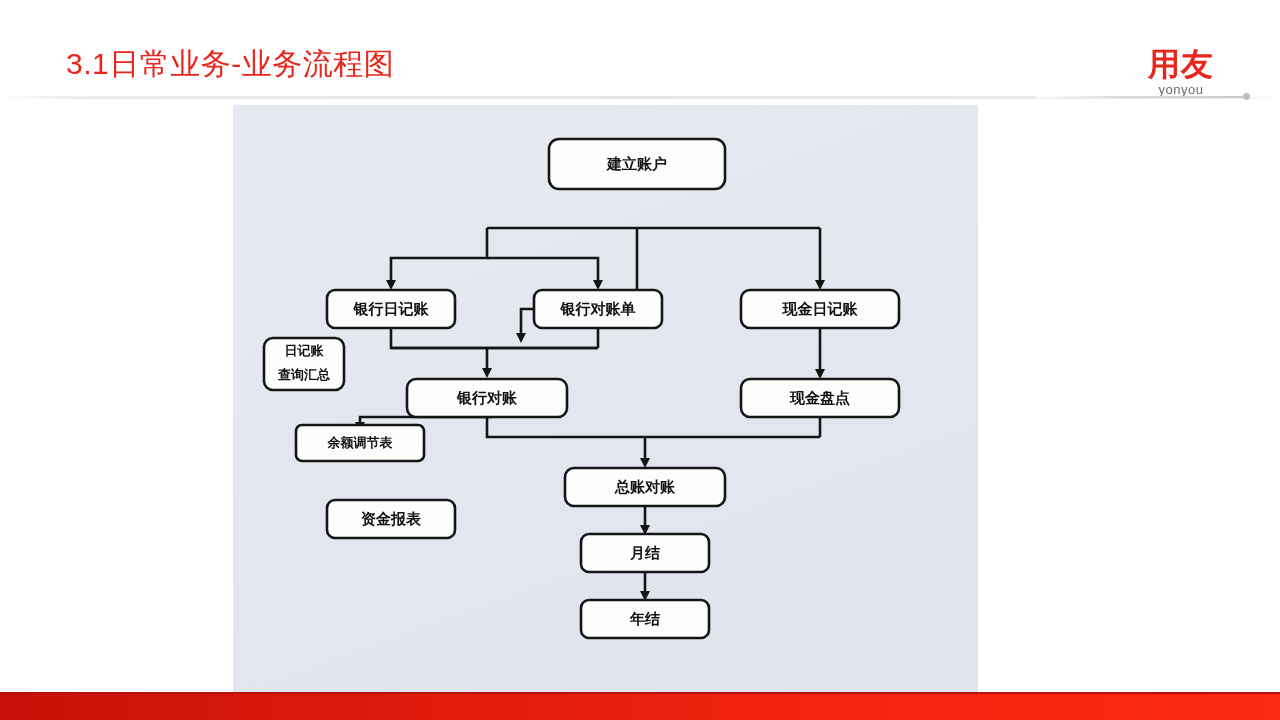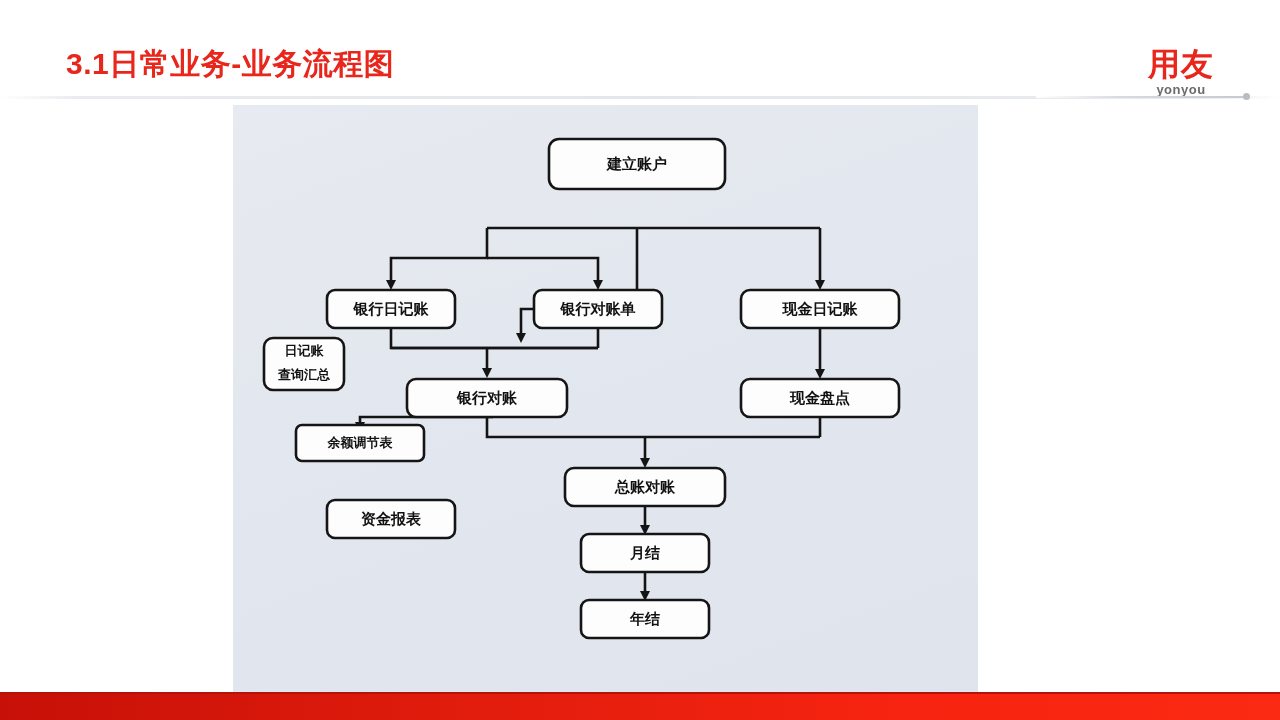--- a/index.html
+++ b/index.html
@@ -21,21 +21,21 @@
     inset: 0;
     background: #ffffff;
   }
 
   
   .slide-title {
     position: absolute;
     left: 66px;
     top: 44px;
     font-size: 30px;
-    font-weight: bold;
+    font-weight: normal;
     color: #e8261b;
     letter-spacing: 0.5px;
     white-space: nowrap;
   }
 
   
   .title-rule {
     position: absolute;
     left: 0px;
     top: 96px;
@@ -54,21 +54,21 @@
   }
   .logo-mark {
     font-size: 32px;
     font-weight: bold;
     color: #e8261b;
     line-height: 1.0;
     letter-spacing: 1px;
   }
   .logo-sub {
     font-size: 13px;
-    font-weight: bold;
+    font-weight: normal;
     color: #6b6b6b;
     letter-spacing: 0.5px;
     margin-top: 2px;
   }
   .logo-rule {
     position: absolute;
     right: 34px;
     top: 96px;
     width: 210px;
     height: 2px;

